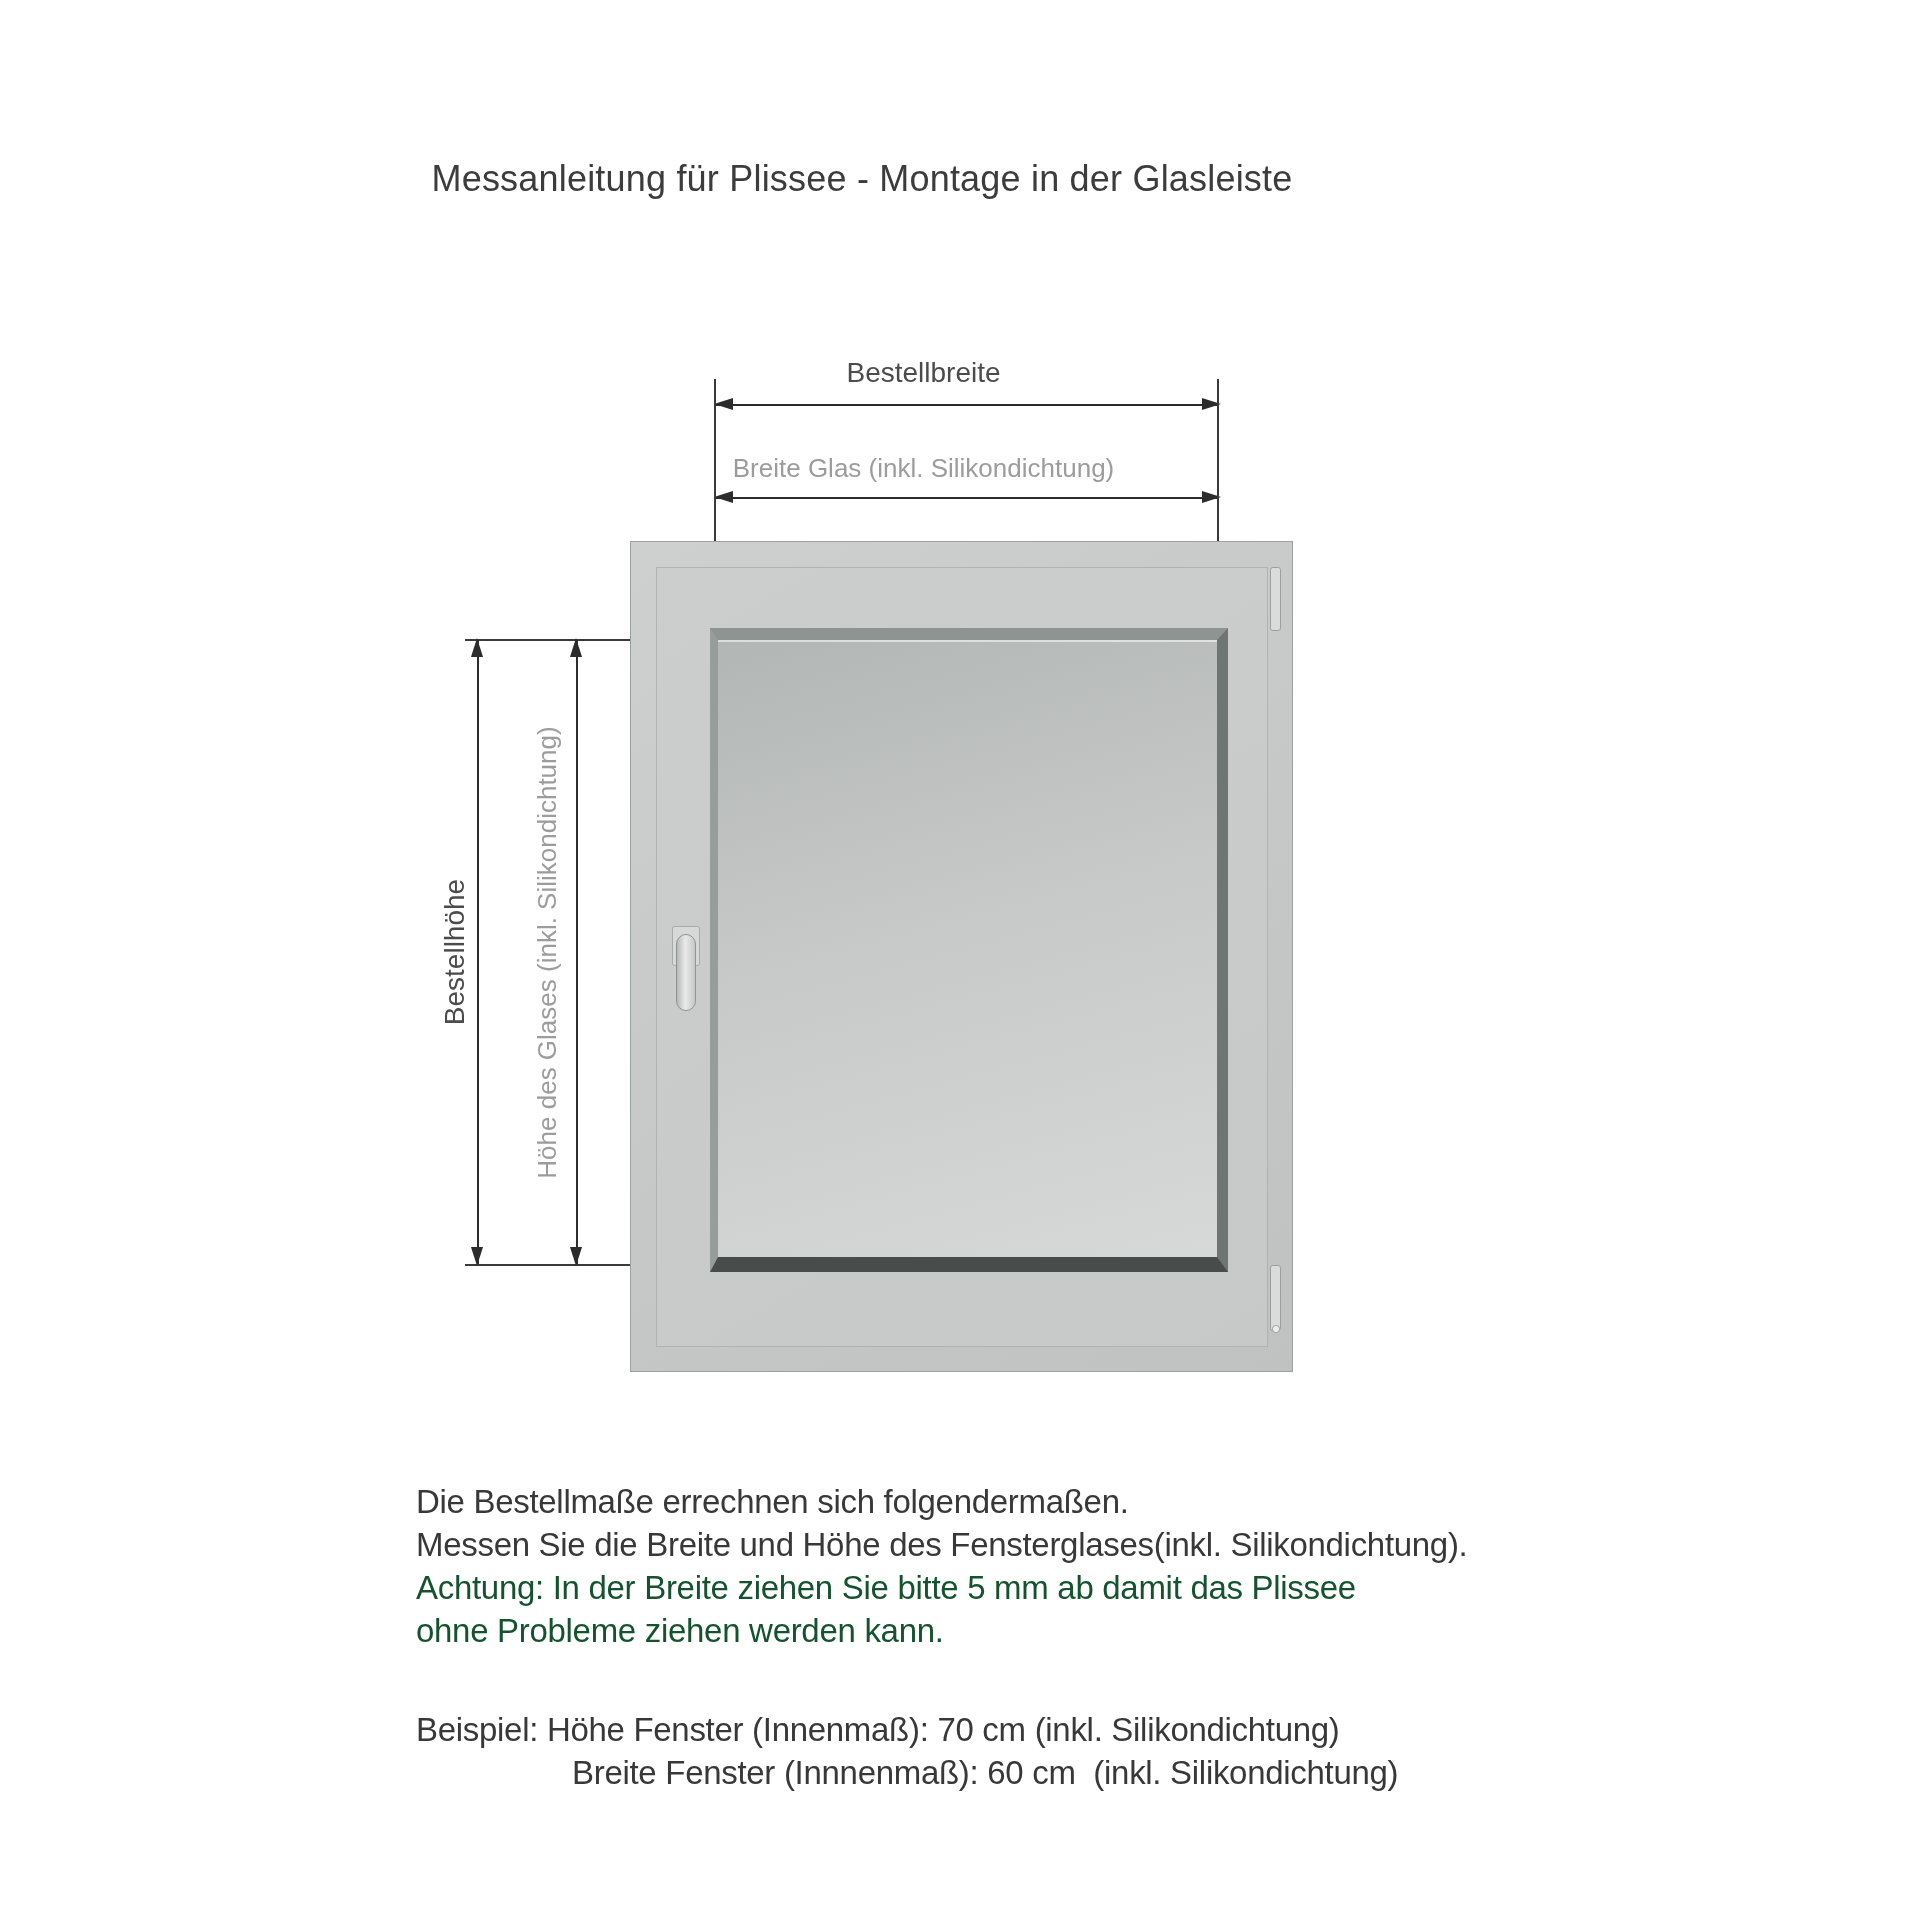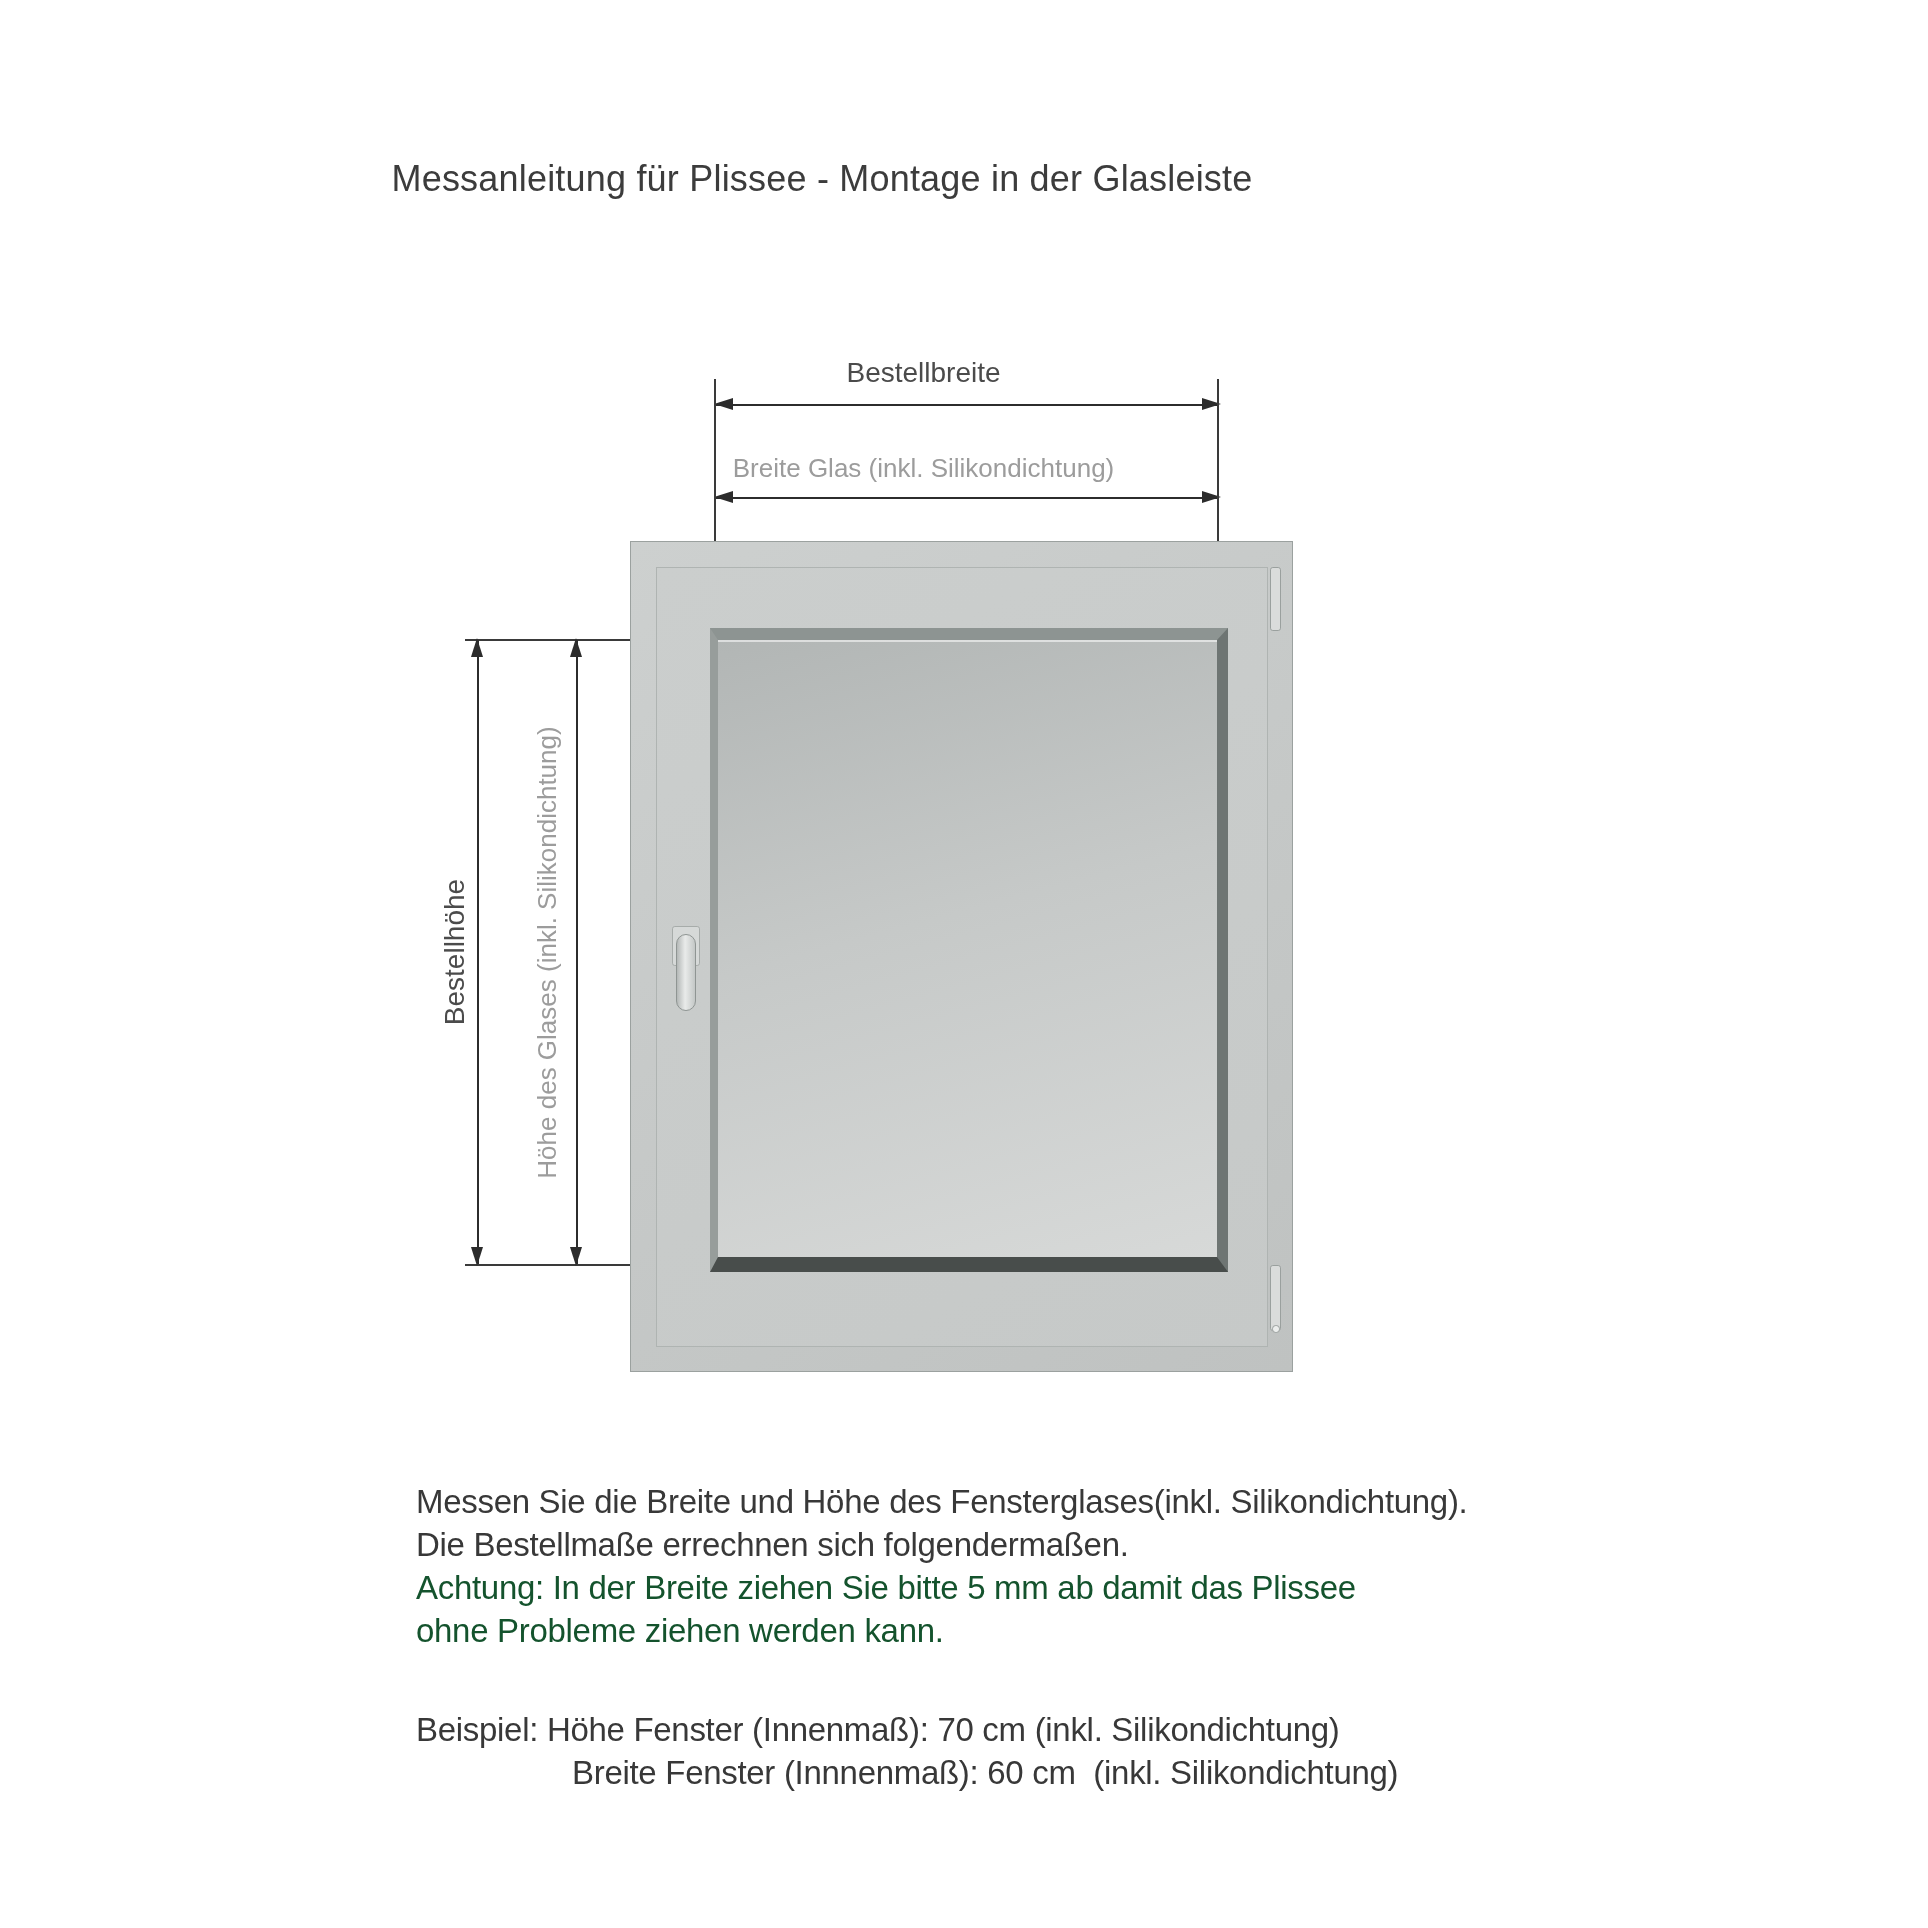--- a/index.html
+++ b/index.html
@@ -5,21 +5,21 @@
   html,body{margin:0;padding:0;}
   body{
     width:1928px;height:1928px;position:relative;overflow:hidden;
     background:#ffffff;
     font-family:"Liberation Sans", sans-serif;
     color:#3a3a3a;
   }
   
   .page-title{
     position:absolute;left:0;top:158px;width:1644px;
-    text-align:center;font-size:36px;letter-spacing:0.2px;color:#3c3c3c;
+    text-align:center;font-size:36px;letter-spacing:0.2px;color:#3c3c3c;padding-left:40px;
   }
   
   .dim-label-h{
     position:absolute;left:672px;width:503px;text-align:center;
   }
   .dim-dark{color:#4b4b4b;font-size:28px;}
   .dim-gray{color:#9c9c9c;font-size:26px;}
   .lbl-order-width{top:357px;}
   .lbl-glass-width{top:453px;}
   .dim-label-v{
@@ -132,21 +132,21 @@
   <div class="frame-inner"></div>
   <div class="glass"></div>
   <div class="handle-plate"></div>
   <div class="handle-grip"></div>
   <div class="hinge hinge-top"></div>
   <div class="hinge hinge-bottom"></div>
   <div class="hinge-pin"></div>
 </div>
 
 <div class="textblock">
+  <div class="text-line">Die Bestellmaße errechnen sich folgendermaßen.</div>
   <div class="text-line">Messen Sie die Breite und Höhe des Fensterglases(inkl. Silikondichtung).</div>
-  <div class="text-line">Die Bestellmaße errechnen sich folgendermaßen.</div>
   <div class="text-line warning">Achtung: In der Breite ziehen Sie bitte 5 mm ab damit das Plissee</div>
   <div class="text-line warning">ohne Probleme ziehen werden kann.</div>
   <div class="spacer"></div>
   <div class="text-line">Beispiel: Höhe Fenster (Innenmaß): 70 cm (inkl. Silikondichtung)</div>
   <div class="text-line indent">Breite Fenster (Innnenmaß): 60 cm  (inkl. Silikondichtung)</div>
 </div>
 
 
 </body></html>

